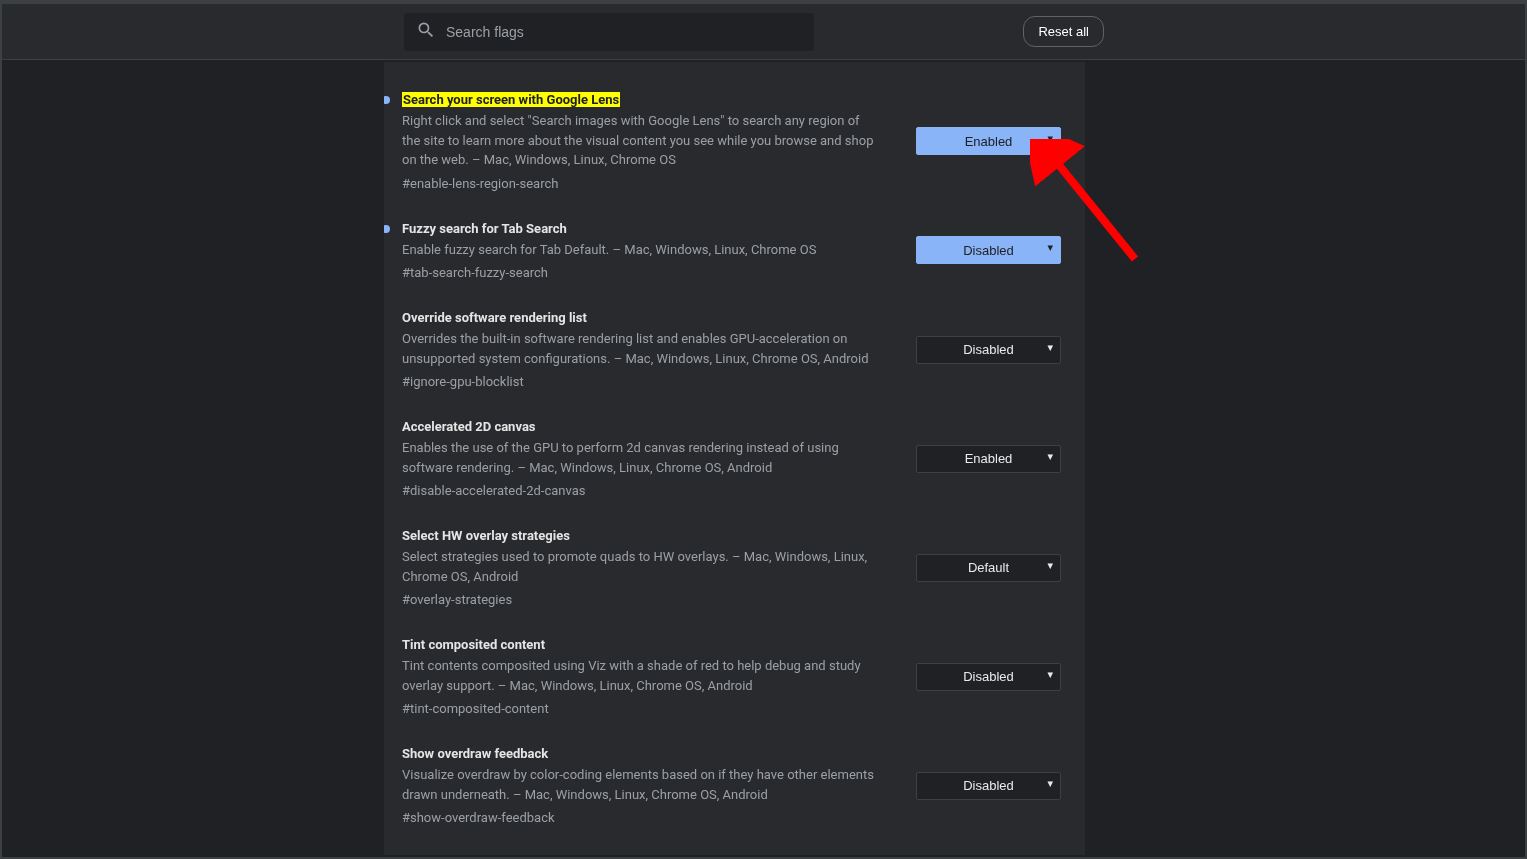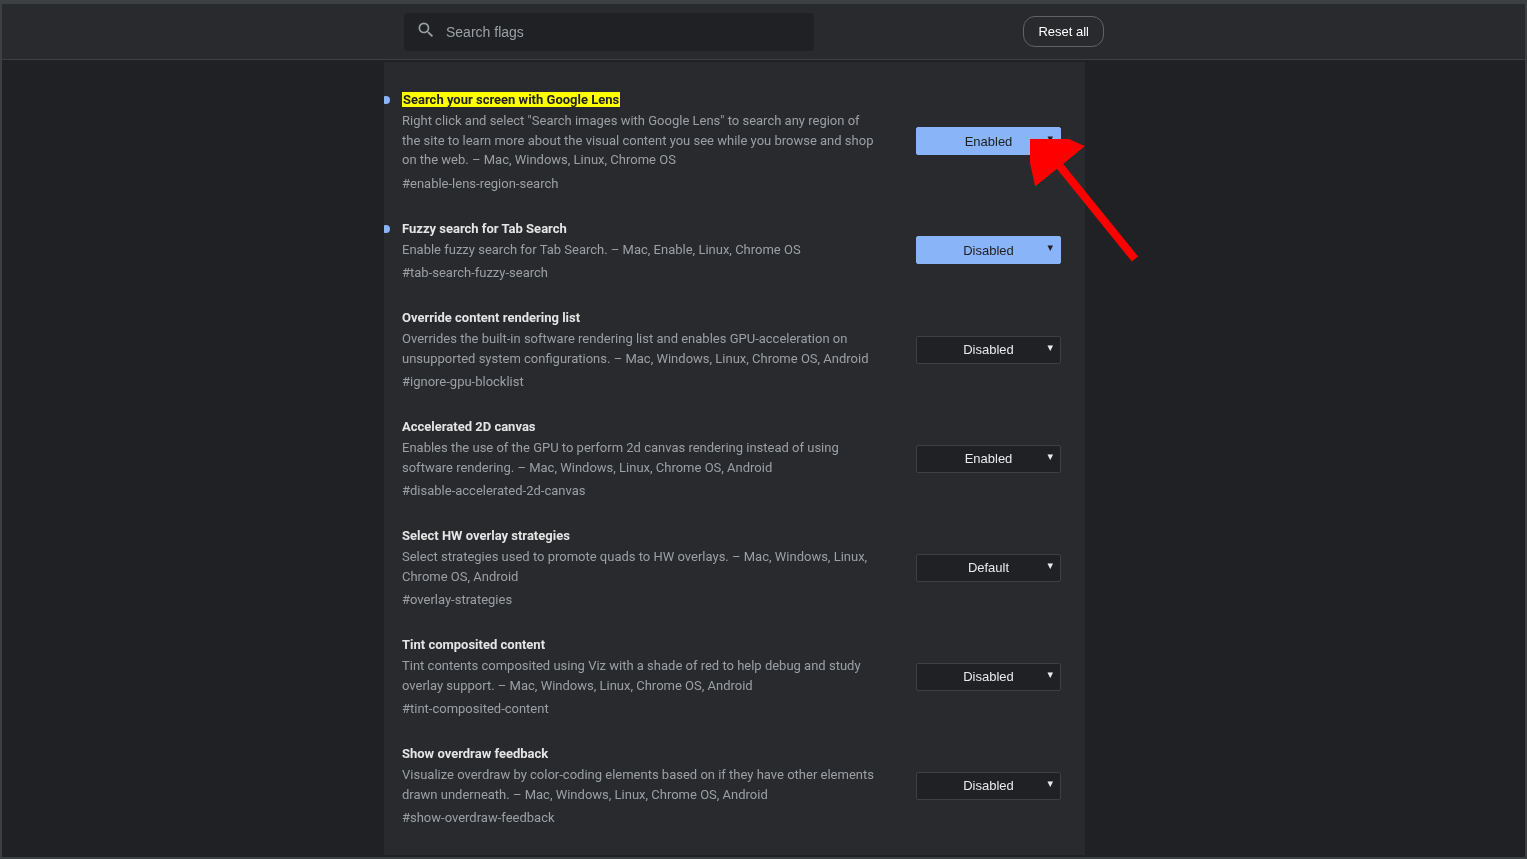--- a/index.html
+++ b/index.html
@@ -160,27 +160,27 @@
 </div>
 
 <div class="content-area" id="content">
     <div class="flag-row">
       <div class="flag-body"><span class="dot"></span><span class="flag-title hl">Search your screen with Google Lens</span><div class="flag-desc">Right click and select "Search images with Google Lens" to search any region of the site to learn more about the visual content you see while you browse and shop on the web. – Mac, Windows, Linux, Chrome OS</div><a class="flag-hash">#enable-lens-region-search</a></div>
       <div class="flag-select-wrap">
         <div class="sel-wrap modified"><select class="flag-select"><option>Default</option><option selected="">Enabled</option><option>Disabled</option></select></div>
       </div>
     </div>
     <div class="flag-row">
-      <div class="flag-body"><span class="dot"></span><span class="flag-title">Fuzzy search for Tab Search</span><div class="flag-desc">Enable fuzzy search for Tab Search. – Mac, Enable, Linux, Chrome OS</div><a class="flag-hash">#tab-search-fuzzy-search</a></div>
+      <div class="flag-body"><span class="dot"></span><span class="flag-title">Fuzzy search for Tab Search</span><div class="flag-desc">Enable fuzzy search for Tab Default. – Mac, Windows, Linux, Chrome OS</div><a class="flag-hash">#tab-search-fuzzy-search</a></div>
       <div class="flag-select-wrap">
         <div class="sel-wrap modified"><select class="flag-select"><option>Default</option><option>Enabled</option><option selected="">Disabled</option></select></div>
       </div>
     </div>
     <div class="flag-row">
-      <div class="flag-body"><span class="flag-title">Override content rendering list</span><div class="flag-desc">Overrides the built-in software rendering list and enables GPU-acceleration on unsupported system configurations. – Mac, Windows, Linux, Chrome OS, Android</div><a class="flag-hash">#ignore-gpu-blocklist</a></div>
+      <div class="flag-body"><span class="flag-title">Override software rendering list</span><div class="flag-desc">Overrides the built-in software rendering list and enables GPU-acceleration on unsupported system configurations. – Mac, Windows, Linux, Chrome OS, Android</div><a class="flag-hash">#ignore-gpu-blocklist</a></div>
       <div class="flag-select-wrap">
         <div class="sel-wrap normal"><select class="flag-select"><option>Default</option><option>Enabled</option><option selected="">Disabled</option></select></div>
       </div>
     </div>
     <div class="flag-row">
       <div class="flag-body"><span class="flag-title">Accelerated 2D canvas</span><div class="flag-desc">Enables the use of the GPU to perform 2d canvas rendering instead of using software rendering. – Mac, Windows, Linux, Chrome OS, Android</div><a class="flag-hash">#disable-accelerated-2d-canvas</a></div>
       <div class="flag-select-wrap">
         <div class="sel-wrap normal"><select class="flag-select"><option>Default</option><option selected="">Enabled</option><option>Disabled</option></select></div>
       </div>
     </div>

